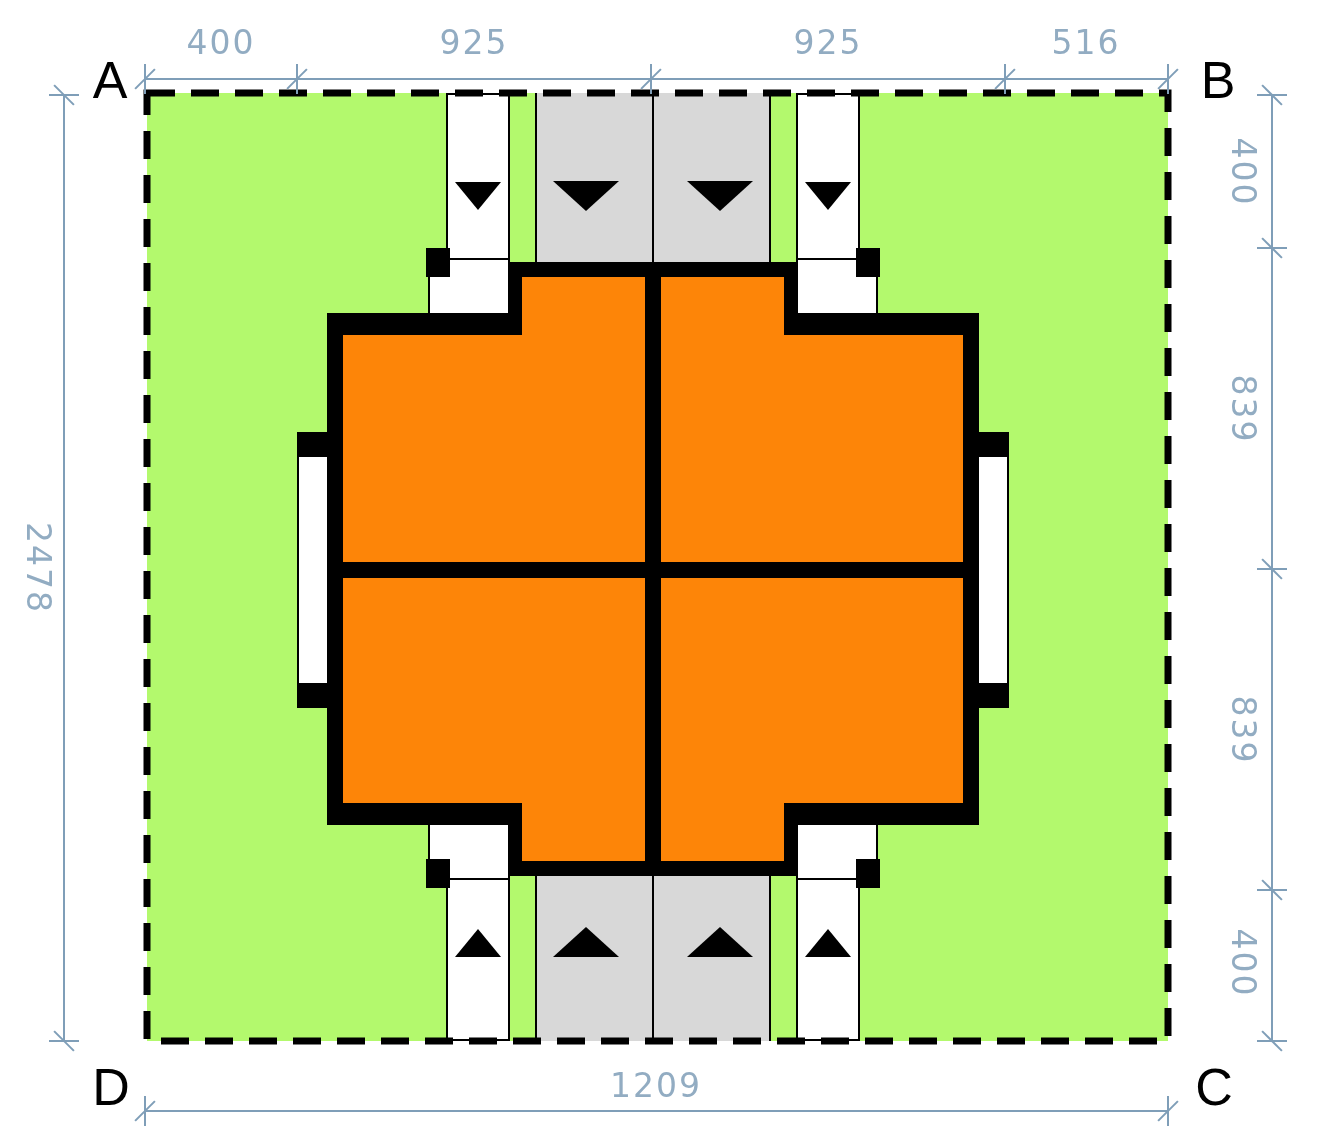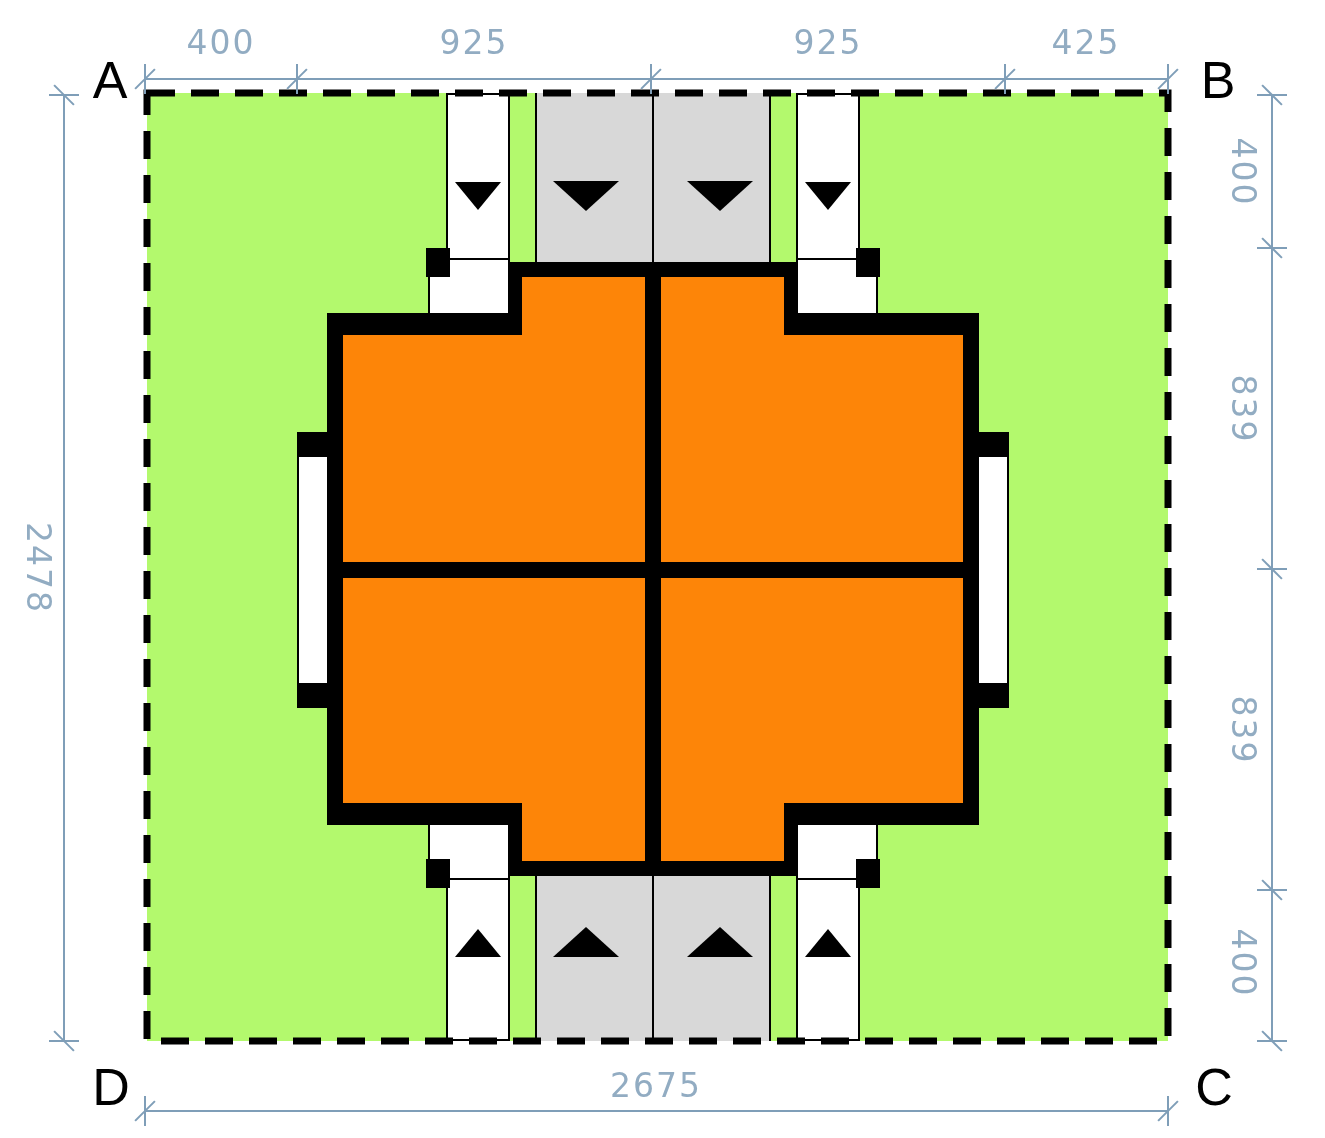--- a/index.html
+++ b/index.html
@@ -106,41 +106,41 @@
 
   <div class="abs dim-line-h" style="left:145px;top:78px;width:1023px;"></div>
   <div class="abs tick" style="left:145px;top:79px;"></div>
   <div class="abs tick" style="left:297px;top:79px;"></div>
   <div class="abs tick" style="left:651px;top:79px;"></div>
   <div class="abs tick" style="left:1005px;top:79px;"></div>
   <div class="abs tick" style="left:1168px;top:79px;"></div>
   <div class="abs dim-label" style="left:221px;top:42px;">400</div>
   <div class="abs dim-label" style="left:474px;top:42px;">925</div>
   <div class="abs dim-label" style="left:828px;top:42px;">925</div>
-  <div class="abs dim-label" style="left:1086px;top:42px;">425</div>
+  <div class="abs dim-label" style="left:1086px;top:42px;">516</div>
 
   <div class="abs dim-line-v" style="left:1271px;top:95px;height:946px;"></div>
   <div class="abs tick v" style="left:1272px;top:95px;"></div>
   <div class="abs tick v" style="left:1272px;top:248px;"></div>
   <div class="abs tick v" style="left:1272px;top:569px;"></div>
   <div class="abs tick v" style="left:1272px;top:890px;"></div>
   <div class="abs tick v" style="left:1272px;top:1041px;"></div>
   <div class="abs dim-label vert" style="left:1243px;top:172px;">400</div>
   <div class="abs dim-label vert" style="left:1243px;top:409px;">839</div>
   <div class="abs dim-label vert" style="left:1243px;top:730px;">839</div>
   <div class="abs dim-label vert" style="left:1243px;top:963px;">400</div>
 
   <div class="abs dim-line-v" style="left:63px;top:95px;height:946px;"></div>
   <div class="abs tick v" style="left:64px;top:95px;"></div>
   <div class="abs tick v" style="left:64px;top:1041px;"></div>
   <div class="abs dim-label vert" style="left:38px;top:568px;">2478</div>
 
   <div class="abs dim-line-h" style="left:145px;top:1110px;width:1023px;"></div>
   <div class="abs tick" style="left:145px;top:1111px;"></div>
   <div class="abs tick" style="left:1168px;top:1111px;"></div>
-  <div class="abs dim-label" style="left:656px;top:1085px;">2675</div>
+  <div class="abs dim-label" style="left:656px;top:1085px;">1209</div>
 
   <div class="abs corner-label" style="left:110px;top:80px;">A</div>
   <div class="abs corner-label" style="left:1218px;top:80px;">B</div>
   <div class="abs corner-label" style="left:1214px;top:1087px;">C</div>
   <div class="abs corner-label" style="left:111px;top:1087px;">D</div>
 
 </div>
 
 </body></html>

